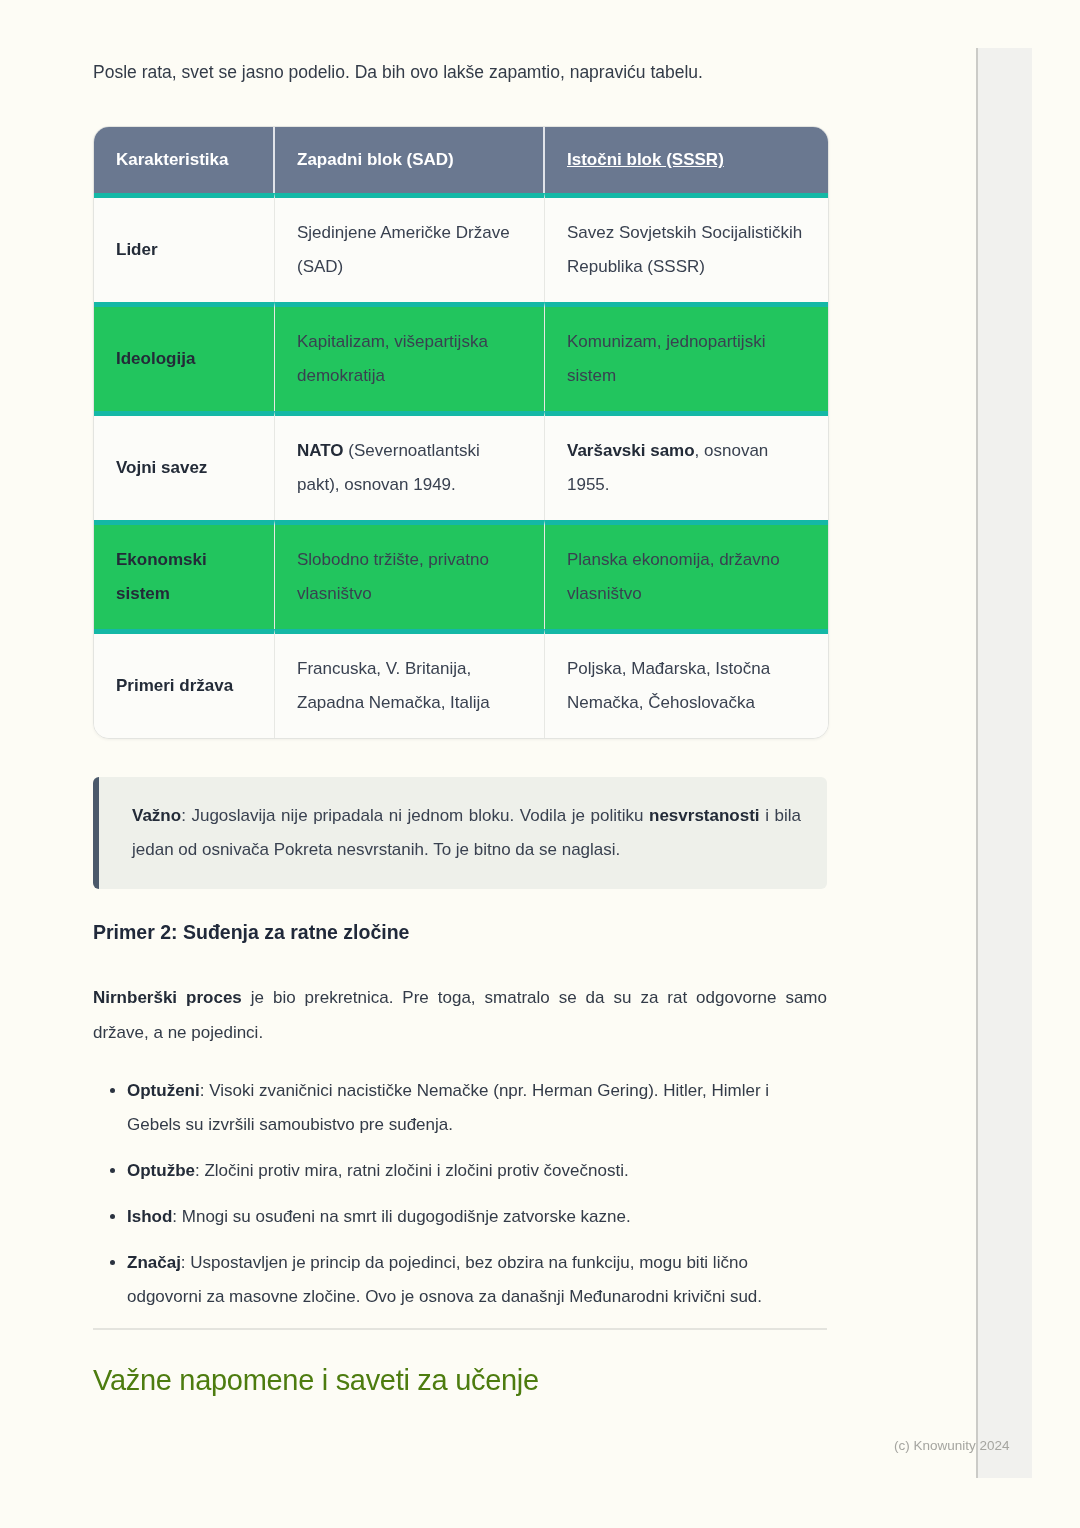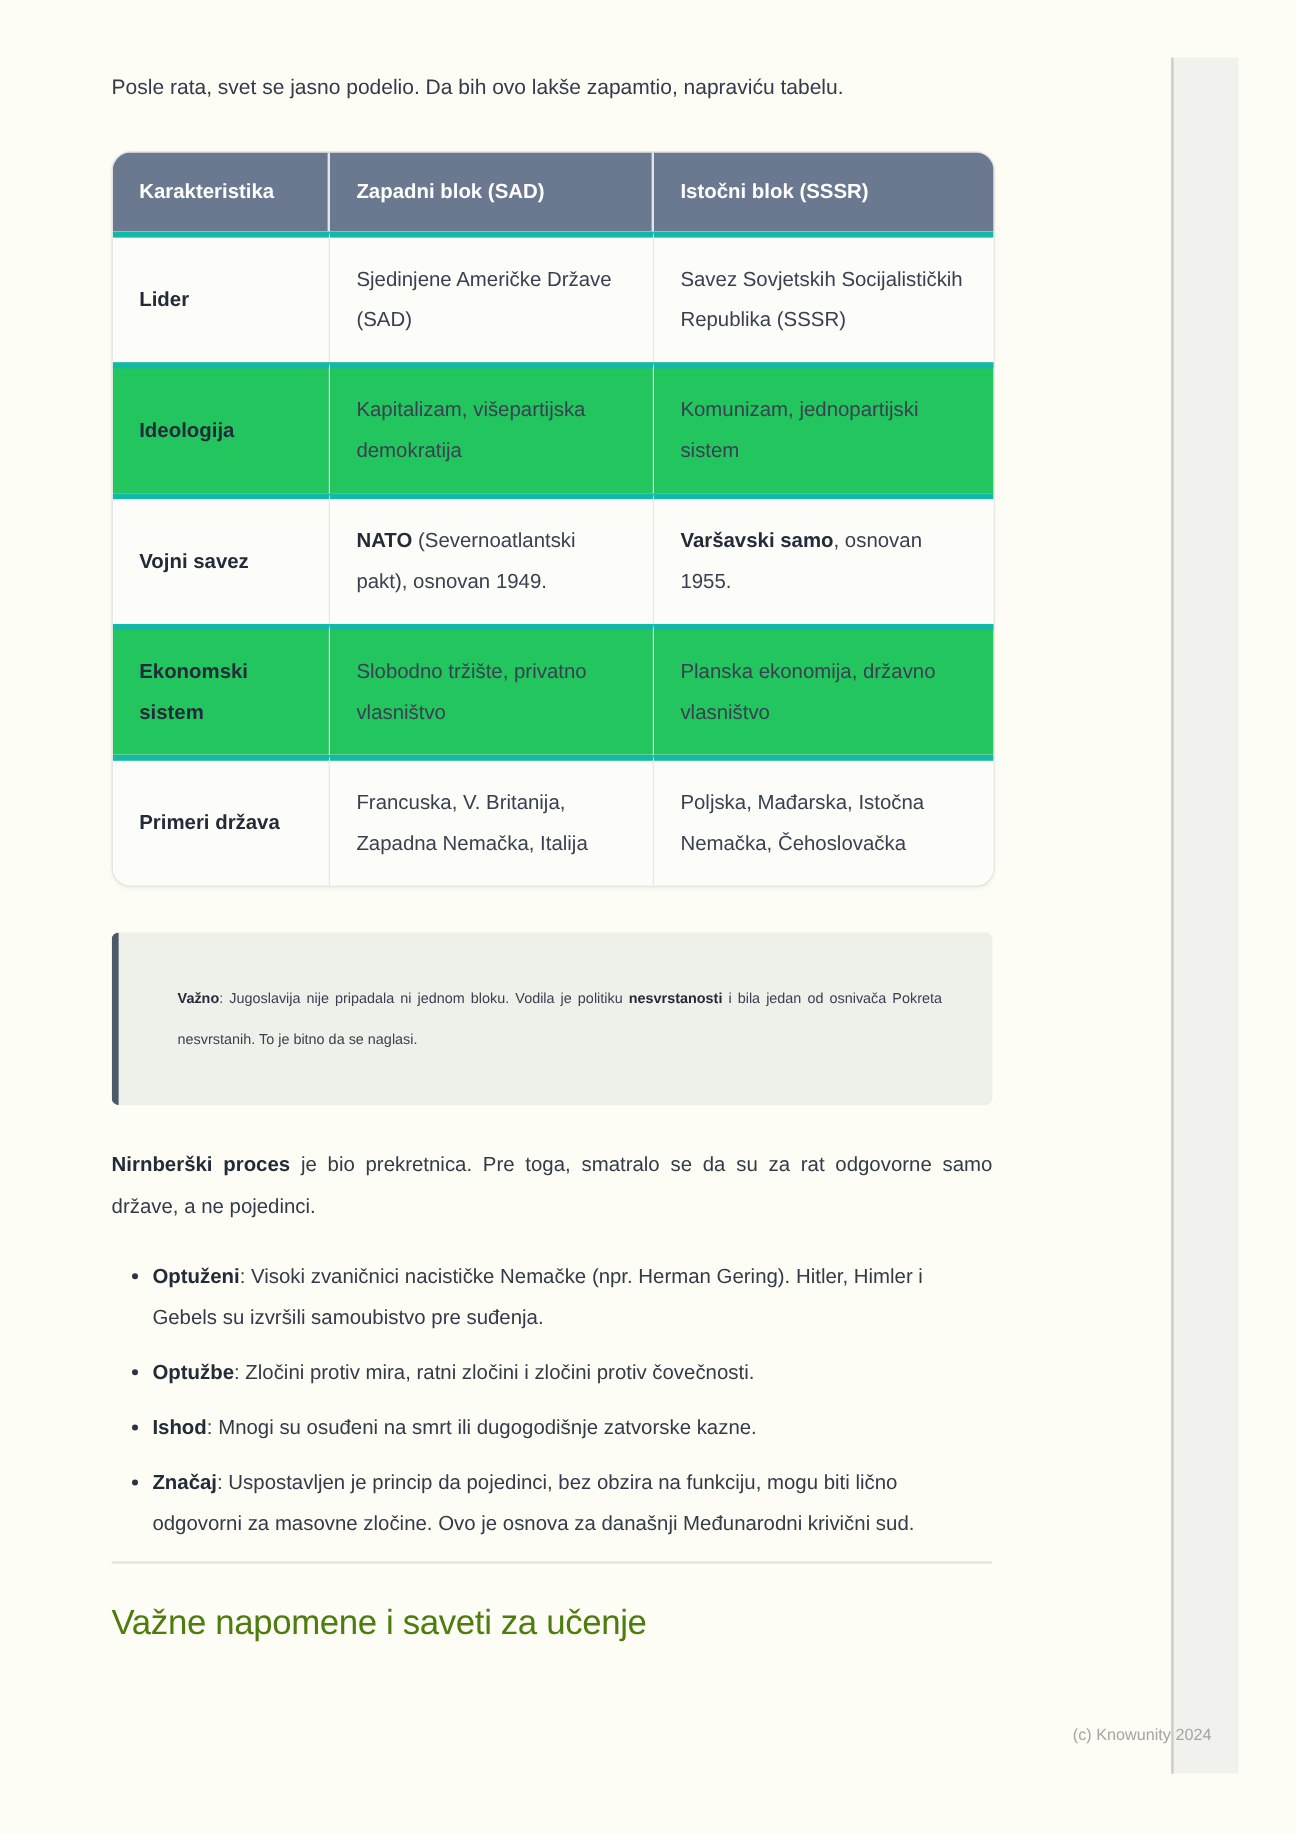--- a/index.html
+++ b/index.html
@@ -53,21 +53,21 @@
   col.c1 { width: 181px; } col.c2 { width: 270px; } col.c3 { width: 283px; }
   th {
     background: #6a7890;
     color: #ffffff;
     font-size: 17px; font-weight: 600;
     text-align: left;
     padding: 16px 22px;
     line-height: 34px;
     border-right: 2px solid rgba(255,255,255,0.8);
   }
-  th:last-child { border-right: none; }
+  th:last-child { border-right: none; text-decoration: underline; }
   td {
     padding: 18px 22px;
     font-size: 17px; line-height: 34px;
     vertical-align: middle;
     border-top: 5px solid #14b8a6;
     border-right: 1px solid #e7e8e4;
     color: #394150;
   }
   td:last-child { border-right: none; }
   tr.row-odd  td { background: #fcfcf9; }
@@ -75,22 +75,22 @@
   td.label { font-weight: 700; color: #232b38; }
 
   .callout {
     margin: 38px 0 32px;
     background: #eef0ea;
     border-left: 6px solid #4b596b;
     border-radius: 6px;
     padding: 22px 26px 22px 33px;
   }
   .callout p {
-    margin: 16px;
-    font-size: 12px; line-height: 34px;
+    margin: 0;
+    font-size: 17px; line-height: 34px;
     text-align: justify;
     color: #394150;
   }
 
   h3.section-heading {
     margin: 32px 0 36px;
     font-size: 19.5px; font-weight: 700;
     color: #20293a;
   }
   p.lead {
@@ -172,20 +172,21 @@
           <td><strong></strong><span>Francuska, V. Britanija, Zapadna Nemačka, Italija</span></td>
           <td><strong></strong><span>Poljska, Mađarska, Istočna Nemačka, Čehoslovačka</span></td>
         </tr>
       </tbody>
     </table>
 
     <div class="callout">
       <p><strong>Važno</strong><span>: Jugoslavija nije pripadala ni jednom bloku. Vodila je politiku </span><strong>nesvrstanosti</strong><span> i bila jedan od osnivača Pokreta nesvrstanih. To je bitno da se naglasi.</span></p>
     </div>
 
+    <h3 class="section-heading">Primer 2: Suđenja za ratne zločine</h3>
 
     <p class="lead"><strong>Nirnberški proces</strong><span> je bio prekretnica. Pre toga, smatralo se da su za rat odgovorne samo države, a ne pojedinci.</span></p>
 
     <ul class="bullets">
       <li><strong>Optuženi</strong><span>: Visoki zvaničnici nacističke Nemačke (npr. Herman Gering). Hitler, Himler i Gebels su izvršili samoubistvo pre suđenja.</span></li>
       <li><strong>Optužbe</strong><span>: Zločini protiv mira, ratni zločini i zločini protiv čovečnosti.</span></li>
       <li><strong>Ishod</strong><span>: Mnogi su osuđeni na smrt ili dugogodišnje zatvorske kazne.</span></li>
       <li><strong>Značaj</strong><span>: Uspostavljen je princip da pojedinci, bez obzira na funkciju, mogu biti lično odgovorni za masovne zločine. Ovo je osnova za današnji Međunarodni krivični sud.</span></li>
     </ul>
 

